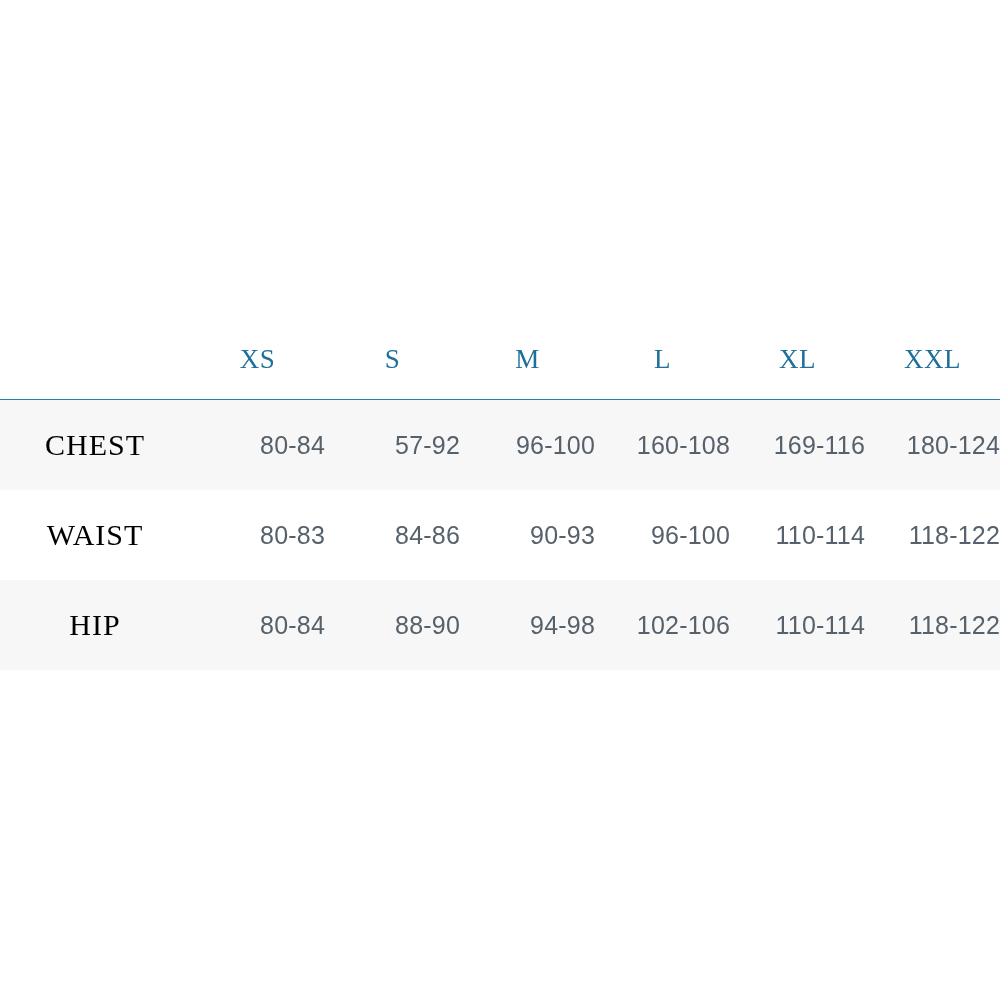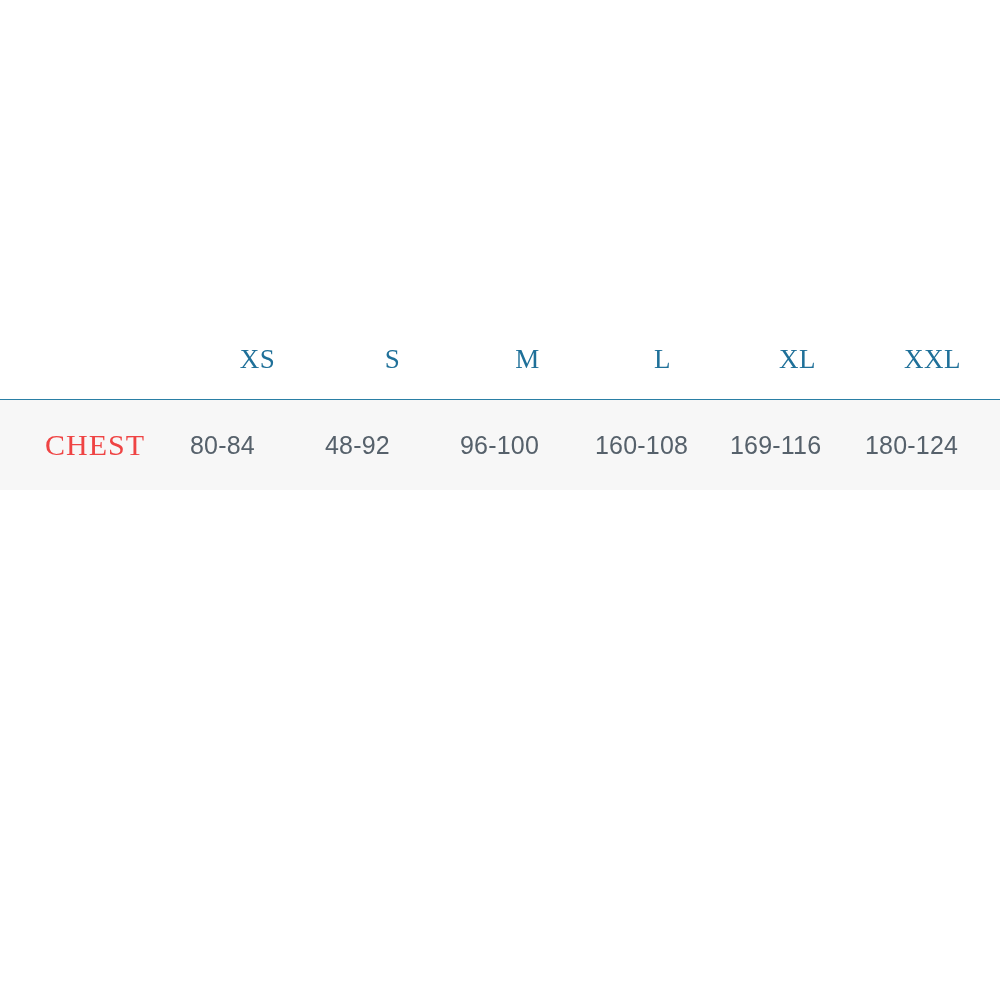--- a/index.html
+++ b/index.html
@@ -63,27 +63,27 @@
   tbody tr.shaded {
     background: #f7f7f7;
   }
   tbody td {
     vertical-align: middle;
     height: 90px;
   }
   td.row-label {
     text-align: center;
     font-size: 30px;
-    color: #ef4444;
+    color: #000000;
     font-family: "Liberation Serif", serif;
     letter-spacing: 1px;
     padding-right: 10px;
   }
   td.value-cell {
-    text-align: left;
+    text-align: right;
     font-size: 25px;
     color: #56616b;
     font-family: "Liberation Sans", sans-serif;
     letter-spacing: 0.2px;
   }
 </style>
 </head>
 <body>
 
 <div id="page">
@@ -113,22 +113,40 @@
         <td colspan="7">
           <div class="rule-line"></div>
         </td>
       </tr>
     </thead>
 
     <tbody>
       <tr class="shaded">
         <td class="row-label">CHEST</td>
         <td class="value-cell">80-84</td>
-        <td class="value-cell">48-92</td>
+        <td class="value-cell">57-92</td>
         <td class="value-cell">96-100</td>
         <td class="value-cell">160-108</td>
         <td class="value-cell">169-116</td>
         <td class="value-cell">180-124</td>
+      </tr>
+      <tr>
+        <td class="row-label">WAIST</td>
+        <td class="value-cell">80-83</td>
+        <td class="value-cell">84-86</td>
+        <td class="value-cell">90-93</td>
+        <td class="value-cell">96-100</td>
+        <td class="value-cell">110-114</td>
+        <td class="value-cell">118-122</td>
+      </tr>
+      <tr class="shaded">
+        <td class="row-label">HIP</td>
+        <td class="value-cell">80-84</td>
+        <td class="value-cell">88-90</td>
+        <td class="value-cell">94-98</td>
+        <td class="value-cell">102-106</td>
+        <td class="value-cell">110-114</td>
+        <td class="value-cell">118-122</td>
       </tr>
     </tbody>
   </table>
 
 </div>
 
 </body></html>

